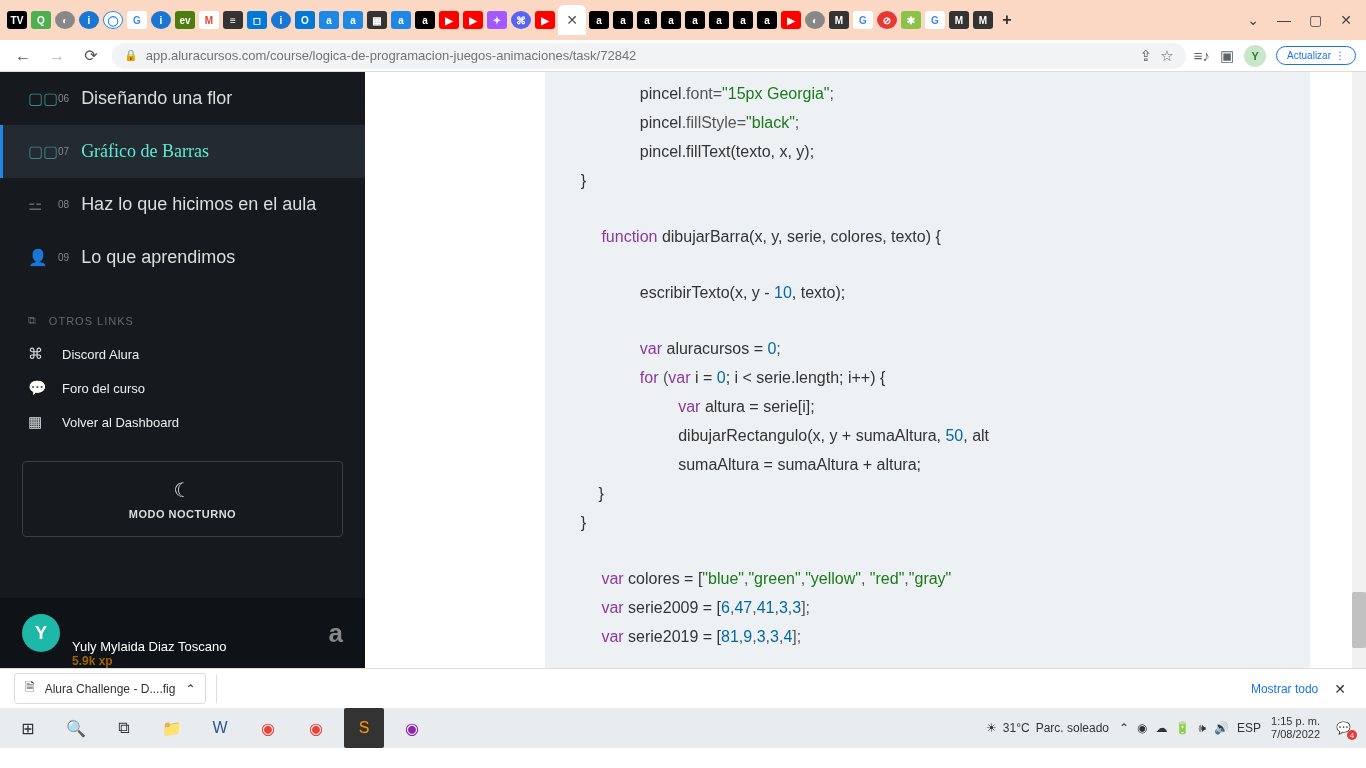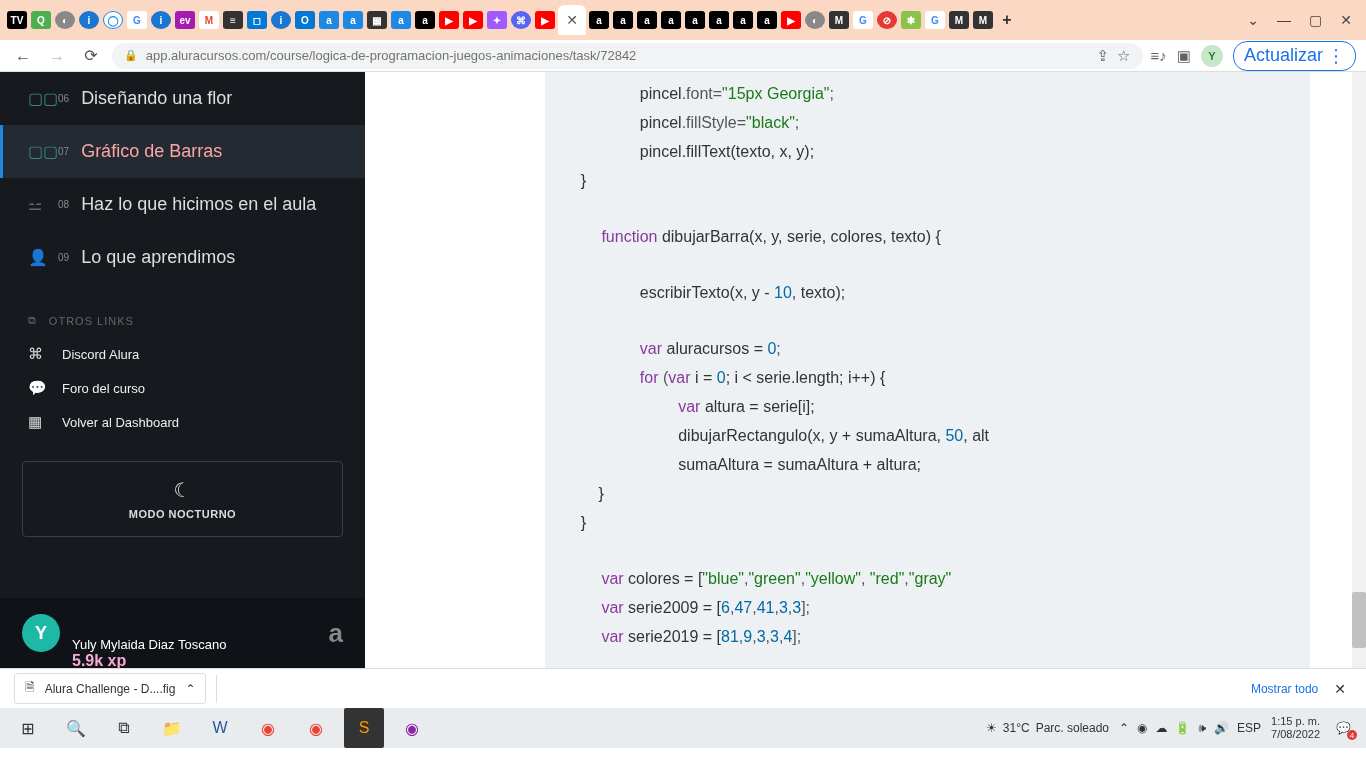--- a/index.html
+++ b/index.html
@@ -14,45 +14,45 @@
 .win-controls span { font-size:14px; }
 
 .addr-bar { height:32px; background:#fff; display:flex; align-items:center; padding:0 10px; gap:8px; border-bottom:1px solid #ddd; }
 .nav-icon { width:26px; height:26px; display:flex; align-items:center; justify-content:center; color:#555; font-size:16px; border-radius:50%; }
 .url-field { flex:1; height:26px; background:#f1f3f4; border-radius:14px; display:flex; align-items:center; padding:0 12px; font-size:13px; color:#333; gap:8px; }
 .lock { font-size:11px; }
 .url-text { flex:1; color:#737373; }
 .addr-right { display:flex; align-items:center; gap:10px; }
 .addr-icon { color:#5f6368; font-size:15px; }
 .avatar-small { width:22px; height:22px; background:#c8e6c9; border-radius:50%; display:flex; align-items:center; justify-content:center; color:#2e7d32; font-size:11px; font-weight:bold; }
-.update-btn { border:1px solid #1a73e8; color:#1a73e8; padding:3px 10px; border-radius:14px; font-size:18px; display:flex; align-items:center; gap:4px; }
+.update-btn { border:1px solid #1a73e8; color:#1a73e8; padding:3px 10px; border-radius:14px; font-size:10px; display:flex; align-items:center; gap:4px; }
 
 
 .content-row { height:596px; display:flex; }
 
 
 .sidebar { width:365px; background:#161a1f; color:#aeb2b7; display:flex; flex-direction:column; font-size:13px; }
 .lesson { height:53px; display:flex; align-items:center; padding:0 28px; gap:12px; cursor:pointer; }
 .lesson.active { background:#232a31; border-left:3px solid #1e88e5; padding-left:25px; color:#fff; }
 .lesson-icon { color:#3b8686; font-size:16px; width:18px; }
 .lesson-icon.gray { color:#666; }
 .lesson-num { font-size:10px; color:#888; }
 .lesson-title { color:#ddd; font-size:18px; }
-.lesson.active .lesson-title { color:#fca5a5; }
+.lesson.active .lesson-title { color:#5eead4;font-family:Liberation Serif, serif; }
 .other-links-hdr { padding:30px 28px 10px; font-size:11px; letter-spacing:1px; color:#666; display:flex; align-items:center; gap:12px; }
 .link-row { height:34px; display:flex; align-items:center; padding:0 28px; gap:16px; color:#eee; cursor:pointer; }
 .link-row .ico { width:18px; font-size:15px; color:#ddd; }
 .night-mode { margin:22px 22px 0; border:1px solid #3a3f44; border-radius:4px; height:76px; display:flex; flex-direction:column; align-items:center; justify-content:center; gap:6px; color:#ddd; cursor:pointer; }
 .night-mode .moon { font-size:20px; }
 .night-mode .lbl { font-size:11px; font-weight:bold; letter-spacing:0.5px; }
 .user-foot { margin-top:auto; height:70px; background:#0f1317; display:flex; align-items:center; padding:0 22px; gap:12px; }
 .user-avatar { width:38px; height:38px; border-radius:50%; background:#1eb8a6; color:#fff; display:flex; align-items:center; justify-content:center; font-size:18px; font-weight:bold; }
 .user-info { flex:1;margin-top:40px; }
 .user-name { color:#fff; font-size:13px; }
-.user-xp { color:#f9a8d4; font-size:16px; font-weight:bold; }
+.user-xp { color:#a16207; font-size:12px; font-weight:bold; }
 .a-logo { font-size:26px; color:#888; font-weight:bold; }
 
 
 .code-wrap { flex:1; background:#fff; position:relative; overflow:hidden; }
 .code-gutter { position:absolute; right:0; top:0; width:14px; height:100%; background:#f1f1f1; }
 .code-thumb { position:absolute; right:0; top:520px; width:14px; height:56px; background:#c1c1c1; border-radius:2px; }
 .code-block { margin:0 56px 0 180px; background:#eef1f4; padding:8px 18px 8px 18px; font-family:Consolas,'Courier New',monospace; font-size:16px; line-height:27px; color:#333; white-space:pre; overflow:hidden; height:100%; }
 .kw { color:#8a3a9c; }
 .str { color:#1a7a1a; }
 .num { color:#0369a1; }
@@ -88,21 +88,21 @@
 
 <div class="browser-top">
   <div class="tab-strip favs">
     <span class="fav-box" style="background:#000">TV</span>
     <span class="fav-box" style="background:#4caf50">Q</span>
     <span class="fav-box" style="background:#888;border-radius:50%">◐</span>
     <span class="fav-box" style="background:#1976d2;border-radius:50%">i</span>
     <span class="fav-box" style="background:#fff;color:#1e88e5;border:1px solid #1e88e5;border-radius:50%">◯</span>
     <span class="fav-box" style="background:#fff;color:#4285f4">G</span>
     <span class="fav-box" style="background:#1976d2;border-radius:50%">i</span>
-    <span class="fav-box" style="background:#a21caf">ev</span>
+    <span class="fav-box" style="background:#4d7c0f">ev</span>
     <span class="fav-box" style="background:#fff;color:#ea4335">M</span>
     <span class="fav-box" style="background:#333">≡</span>
     <span class="fav-box" style="background:#0078d4">◻</span>
     <span class="fav-box" style="background:#1976d2;border-radius:50%">i</span>
     <span class="fav-box" style="background:#0078d4">O</span>
     <span class="fav-box" style="background:#1e88e5">a</span>
     <span class="fav-box" style="background:#1e88e5">a</span>
     <span class="fav-box" style="background:#333">▦</span>
     <span class="fav-box" style="background:#1e88e5">a</span>
     <span class="fav-box" style="background:#000">a</span>

